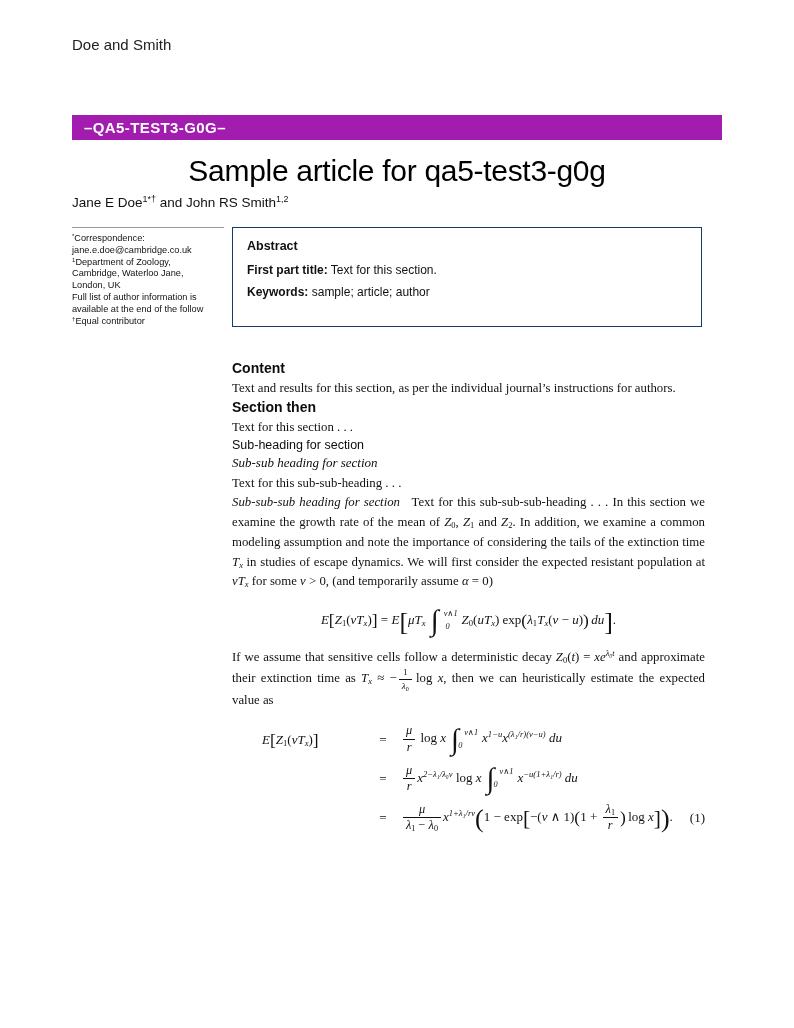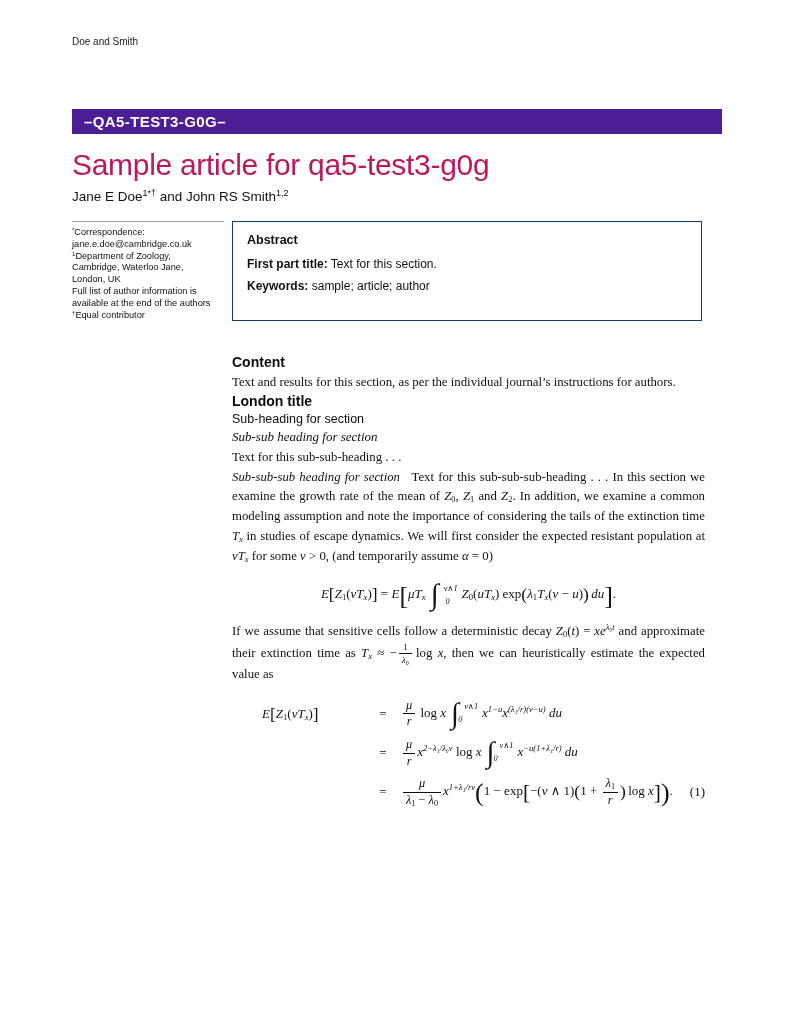--- a/index.html
+++ b/index.html
@@ -8,34 +8,34 @@
     width:794px;height:1028px;
     box-sizing:border-box;
     padding:36px 72px 0 72px;
     background:#fff;
     color:#111;
     font-family:"Liberation Serif","DejaVu Serif",serif;
     overflow:hidden;
   }
   .running-head{
     font-family:"Liberation Sans","DejaVu Sans",sans-serif;
-    font-size:10px;color:#222;
+    font-size:15px;color:#222;
   }
   .banner{
     margin-top:62px;
     width:650px;height:25px;line-height:25px;
-    background:#4c1d95;color:#ffffff;
+    background:#a21caf;color:#ffffff;
     font-family:"Liberation Sans","DejaVu Sans",sans-serif;
     font-weight:700;font-size:15px;letter-spacing:0.4px;
     padding-left:12px;box-sizing:border-box;
   }
   h1.title{
     margin:14px 0 0 0;
     font-family:"Liberation Sans","DejaVu Sans",sans-serif;
-    font-weight:400;font-size:30px;letter-spacing:-0.3px;color:#be185d;
+    font-weight:400;font-size:30px;letter-spacing:-0.3px;color:#000000;text-align:center;
   }
   .authors{
     margin-top:7px;
     font-family:"Liberation Sans","DejaVu Sans",sans-serif;
     font-size:13.5px;color:#111;
   }
   .twocol{display:flex;margin-top:17px;}
   .sidebar{
     width:152px;margin-right:8px;flex-shrink:0;
     border-top:1px solid #999;
@@ -120,21 +120,21 @@
   <div class="authors"><span>Jane E Doe</span><span class="m-sup">1*†</span><span> and John RS Smith</span><span class="m-sup">1,2</span></div>
 
   <div class="twocol">
     <div class="sidebar">
       <div class="sline"><span class="m-sup">*</span><span>Correspondence:</span></div>
       <div class="sline"><span>jane.e.doe@cambridge.co.uk</span></div>
       <div class="sline"><span class="m-sup">1</span><span>Department of Zoology,</span></div>
       <div class="sline"><span>Cambridge, Waterloo Jane,</span></div>
       <div class="sline"><span>London, UK</span></div>
       <div class="sline"><span>Full list of author information is</span></div>
-      <div class="sline"><span>available at the end of the authors</span></div>
+      <div class="sline"><span>available at the end of the follow</span></div>
       <div class="sline"><span class="m-sup">†</span><span>Equal contributor</span></div>
     </div>
 
     <div class="abstract-box">
       <div class="ab-heading">Abstract</div>
       <div class="ab-row">
         <span class="ab-label">First part title:</span>
         <span>Text for this section.</span>
       </div>
       <div class="ab-row">
@@ -142,21 +142,22 @@
         <span>sample; article; author</span>
       </div>
     </div>
   </div>
 
   <div class="main">
 
     <h2>Content</h2>
     <p class="gap18">Text and results for this section, as per the individual journal’s instructions for authors.</p>
 
-    <h2>London title</h2>
+    <h2>Section then</h2>
+    <p class="gap21">Text for this section . . .</p>
 
     <h3>Sub-heading for section</h3>
 
     <h4>Sub-sub heading for section</h4>
     <p class="gap21">Text for this sub-sub-heading . . .</p>
 
     <p><span class="m-i">Sub-sub-sub heading for section</span><span class="msp" style="width: 0.9em;"></span><span>Text for this sub-sub-sub-heading . . . In this section we examine the growth rate of the mean of </span><span class="m-i">Z</span><span class="m-sub">0</span><span>, </span><span class="m-i">Z</span><span class="m-sub">1</span><span> and </span><span class="m-i">Z</span><span class="m-sub">2</span><span>. In addition, we examine a common modeling assumption and note the importance of considering the tails of the extinction time </span><span class="m-i">T</span><span class="m-subi">x</span><span> in studies of escape dynamics. We will first consider the expected resistant population at </span><span class="m-i">vT</span><span class="m-subi">x</span><span> for some </span><span class="m-i">v</span><span> &gt; 0, (and temporarily assume </span><span class="m-i">α</span><span> = 0)</span></p>
 
     <div class="equation"><span class="m-i">E</span><span class="m-big">[</span><span class="m-i">Z</span><span class="m-sub">1</span><span>(</span><span class="m-i">vT</span><span class="m-subi">x</span><span>)</span><span class="m-big">]</span><span> = </span><span class="m-i">E</span><span class="m-bigg">[</span><span class="m-i">μT</span><span class="m-subi">x</span><span class="int">
           <span class="int-sym">∫</span>

